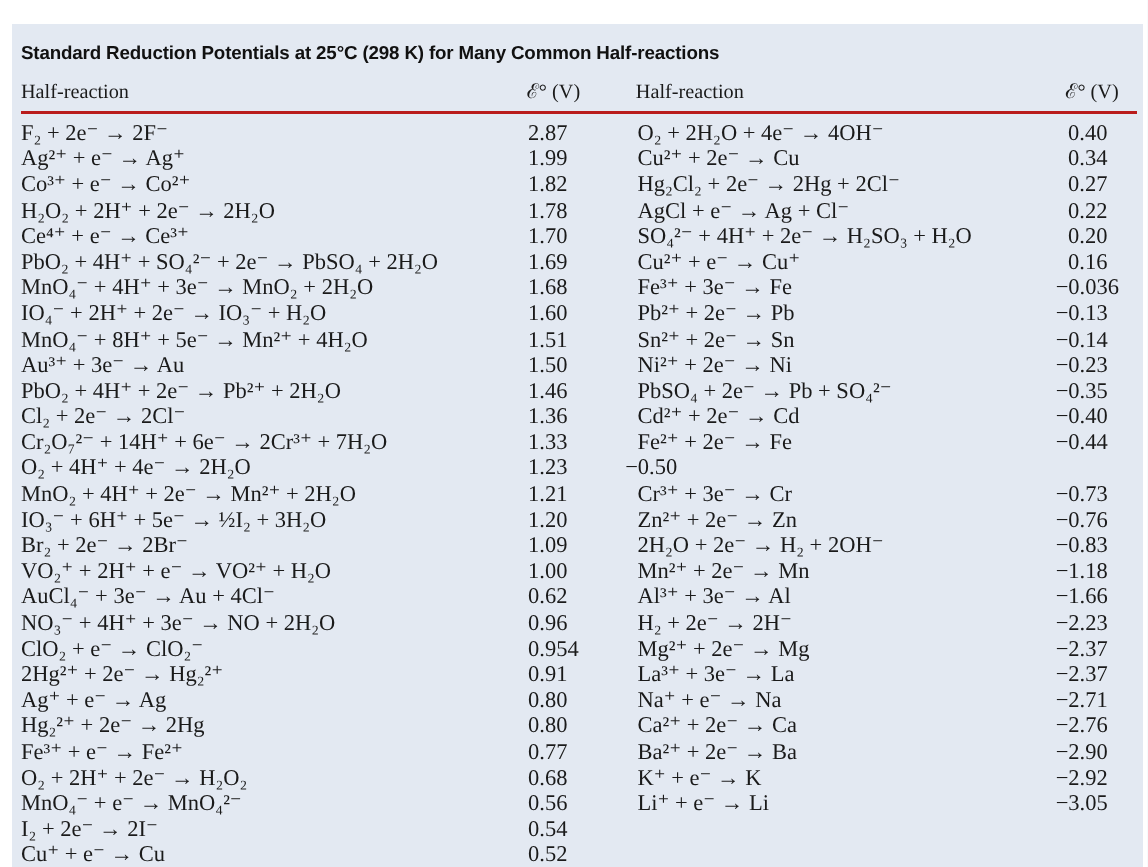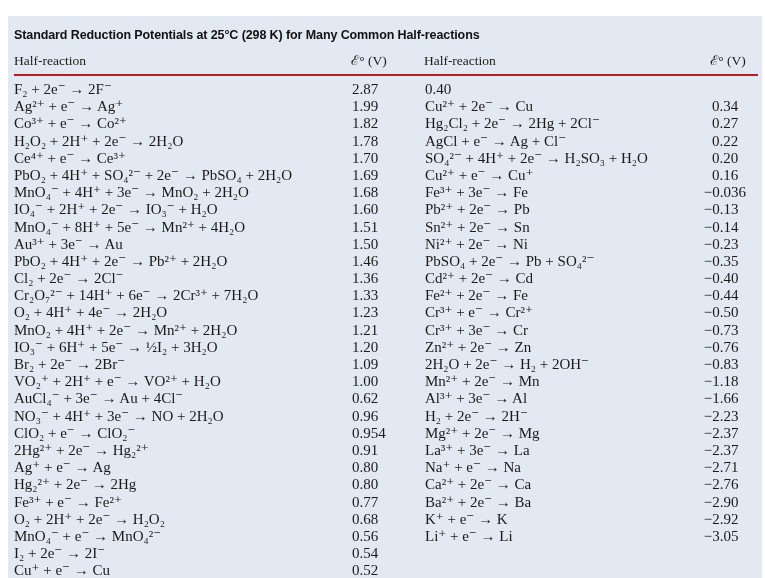--- a/index.html
+++ b/index.html
@@ -197,20 +197,21 @@
     <span class="rxn">I₂ + 2e⁻ → 2I⁻</span>
     <span class="pot">0.54</span>
   </div>
         <div class="trow">
     <span class="rxn">Cu⁺ + e⁻ → Cu</span>
     <span class="pot">0.52</span>
   </div>
       </div>
     <div class="group right">
         <div class="trow">
+    <span class="rxn">O₂ + 2H₂O + 4e⁻ → 4OH⁻</span>
     <span class="pot">0.40</span>
   </div>
         <div class="trow">
     <span class="rxn">Cu²⁺ + 2e⁻ → Cu</span>
     <span class="pot">0.34</span>
   </div>
         <div class="trow">
     <span class="rxn">Hg₂Cl₂ + 2e⁻ → 2Hg + 2Cl⁻</span>
     <span class="pot">0.27</span>
   </div>
@@ -248,21 +249,20 @@
   </div>
         <div class="trow">
     <span class="rxn">Cd²⁺ + 2e⁻ → Cd</span>
     <span class="pot neg">−0.40</span>
   </div>
         <div class="trow">
     <span class="rxn">Fe²⁺ + 2e⁻ → Fe</span>
     <span class="pot neg">−0.44</span>
   </div>
         <div class="trow">
-    <span class="rxn">Cr³⁺ + e⁻ → Cr²⁺</span>
     <span class="pot neg">−0.50</span>
   </div>
         <div class="trow">
     <span class="rxn">Cr³⁺ + 3e⁻ → Cr</span>
     <span class="pot neg">−0.73</span>
   </div>
         <div class="trow">
     <span class="rxn">Zn²⁺ + 2e⁻ → Zn</span>
     <span class="pot neg">−0.76</span>
   </div>

